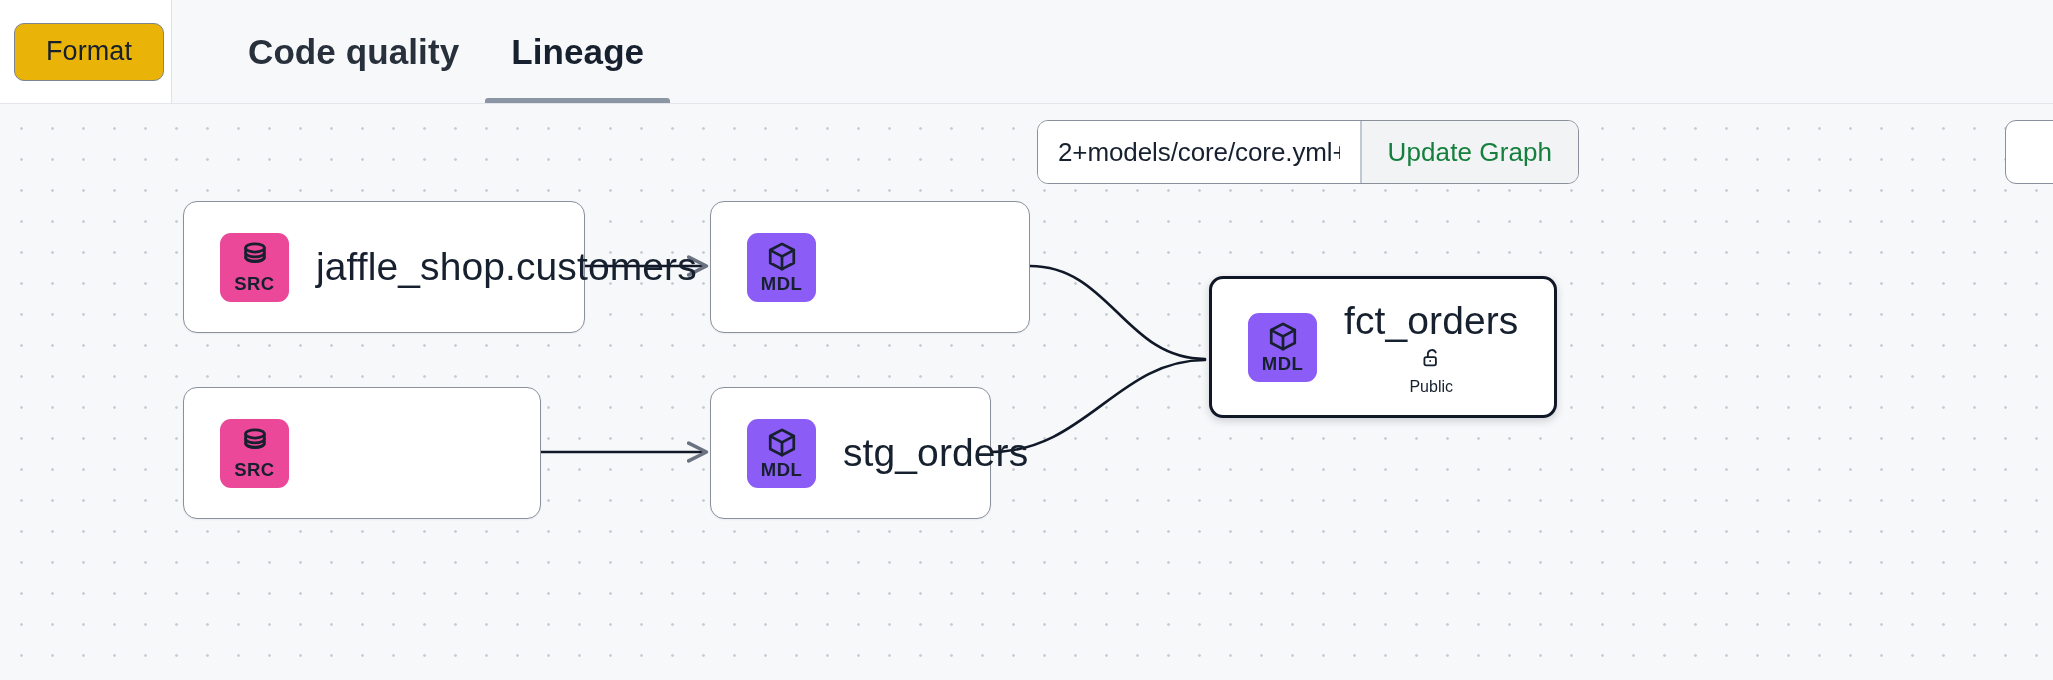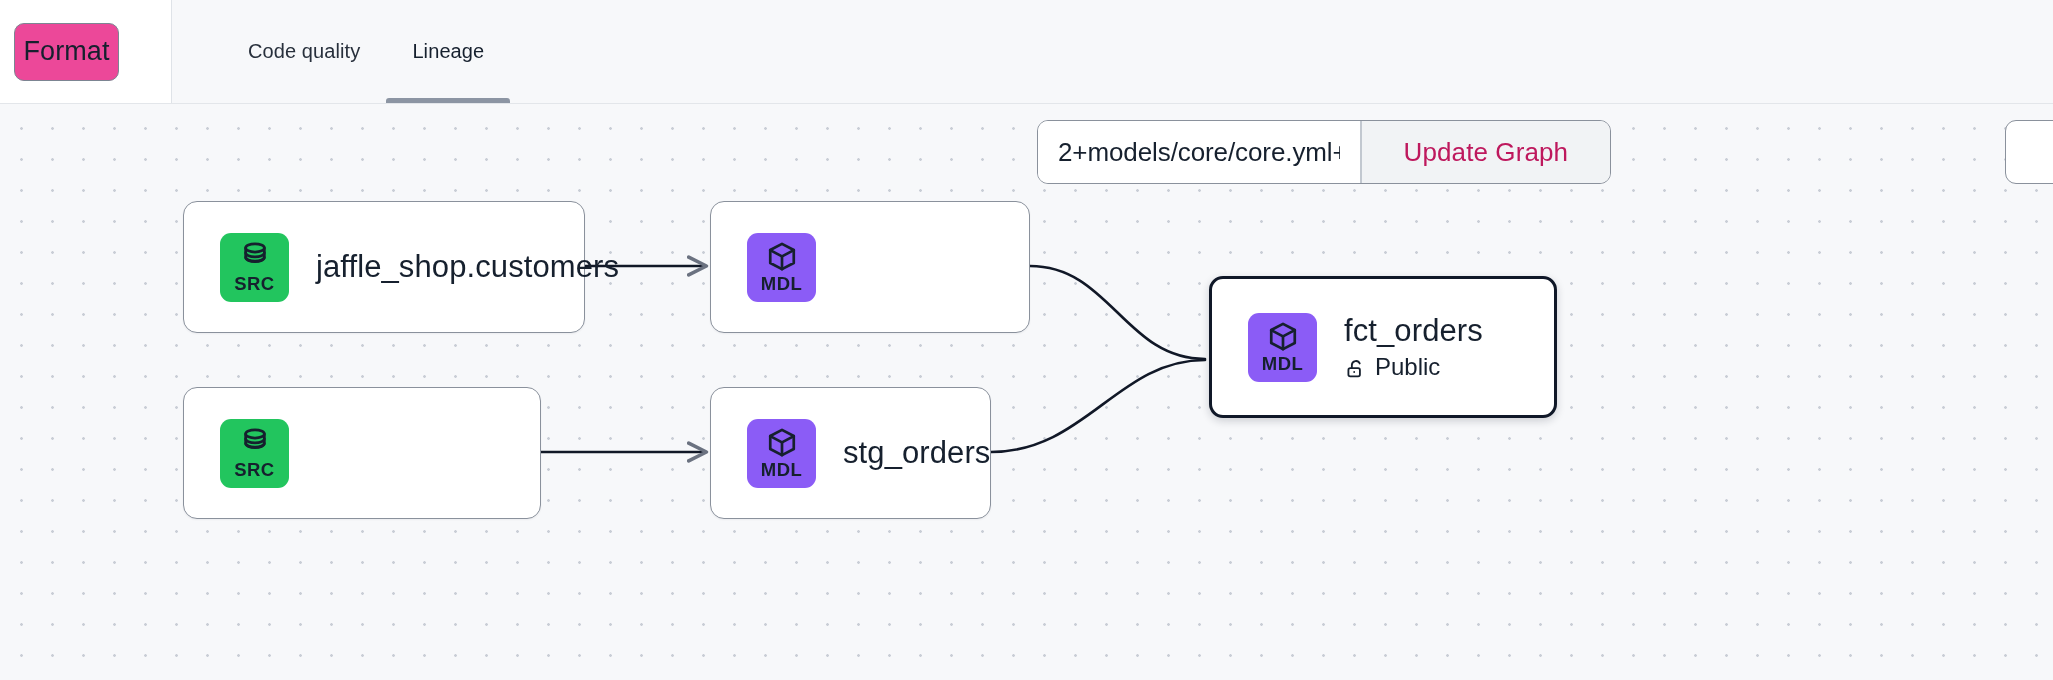--- a/index.html
+++ b/index.html
@@ -35,25 +35,25 @@
     width: 172px;
     height: 100%;
     display: flex;
     align-items: center;
     padding-left: 14px;
     border-right: 1px solid #dfe3e8;
     background: #ffffff;
   }
 
   .format-button {
-    width: 105px;
+    width: 150px;
     height: 58px;
     border: 1.6px solid #7c8592;
     border-radius: 10px;
-    background: #ec4899;
+    background: #eab308;
     color: #16202e;
     font-size: 27px;
     font-family: "Liberation Sans", sans-serif;
     display: flex;
     align-items: center;
     justify-content: center;
     cursor: pointer;
     letter-spacing: .1px;
   }
 
@@ -62,25 +62,26 @@
     align-items: stretch;
     height: 100%;
     padding-left: 50px;
   }
 
   .tab {
     position: relative;
     display: flex;
     align-items: center;
     padding: 0 26px;
-    font-size: 20px;
+    font-size: 35px;
     color: #28303c;
     cursor: pointer;
     white-space: nowrap;
     letter-spacing: .1px;
+    font-weight: bold;
   }
 
   .tab.active { color: #16202e; }
 
   .tab.active::after {
     content: "";
     position: absolute;
     left: 0; right: 0; bottom: 0;
     height: 5px;
     background: #8c95a3;
@@ -129,21 +130,21 @@
     width: 69px;
     height: 69px;
     border-radius: 11px;
     display: flex;
     flex-direction: column;
     align-items: center;
     justify-content: center;
     gap: 1px;
   }
 
-  .badge.src { background: #22c55e; }
+  .badge.src { background: #ec4899; }
   .badge.mdl { background: #8b5cf6; }
 
   .badge svg { display: block; }
 
   .badge-label {
     font-size: 18.5px;
     font-weight: 700;
     color: #16202e;
     letter-spacing: .4px;
     line-height: 1;
@@ -151,32 +152,33 @@
 
   .node-body {
     margin-left: 27px;
     display: flex;
     flex-direction: column;
     justify-content: center;
     gap: 4px;
   }
 
   .node-title {
-    font-size: 31px;
+    font-size: 39px;
     color: #16202e;
     white-space: nowrap;
     letter-spacing: .1px;
   }
 
   .node-meta {
     display: flex;
-    align-items: flex-end;
+    align-items: center;
     gap: 8px;
-    font-size: 24px;
-    color: #16202e;
+    font-size: 16px;
+    color: #16202e;
+    flex-direction: column;
   }
 
   .node-meta svg { display: block; flex: 0 0 auto; }
 
   
   .selector {
     position: absolute;
     display: flex;
     align-items: stretch;
     height: 64px;
@@ -203,22 +205,22 @@
     background: #c2c8d0;
     flex: 0 0 auto;
   }
 
   .update-button {
     background: #f1f3f5;
     border: none;
     outline: none;
     font-size: 26px;
     font-family: "Liberation Sans", sans-serif;
-    color: #be185d;
-    padding: 0 42px;
+    color: #15803d;
+    padding: 0 26px;
     cursor: pointer;
     white-space: nowrap;
     letter-spacing: .1px;
   }
 
   .edge-control {
     position: absolute;
     height: 64px;
     width: 60px;
     border: 1.6px solid #8a919c;

